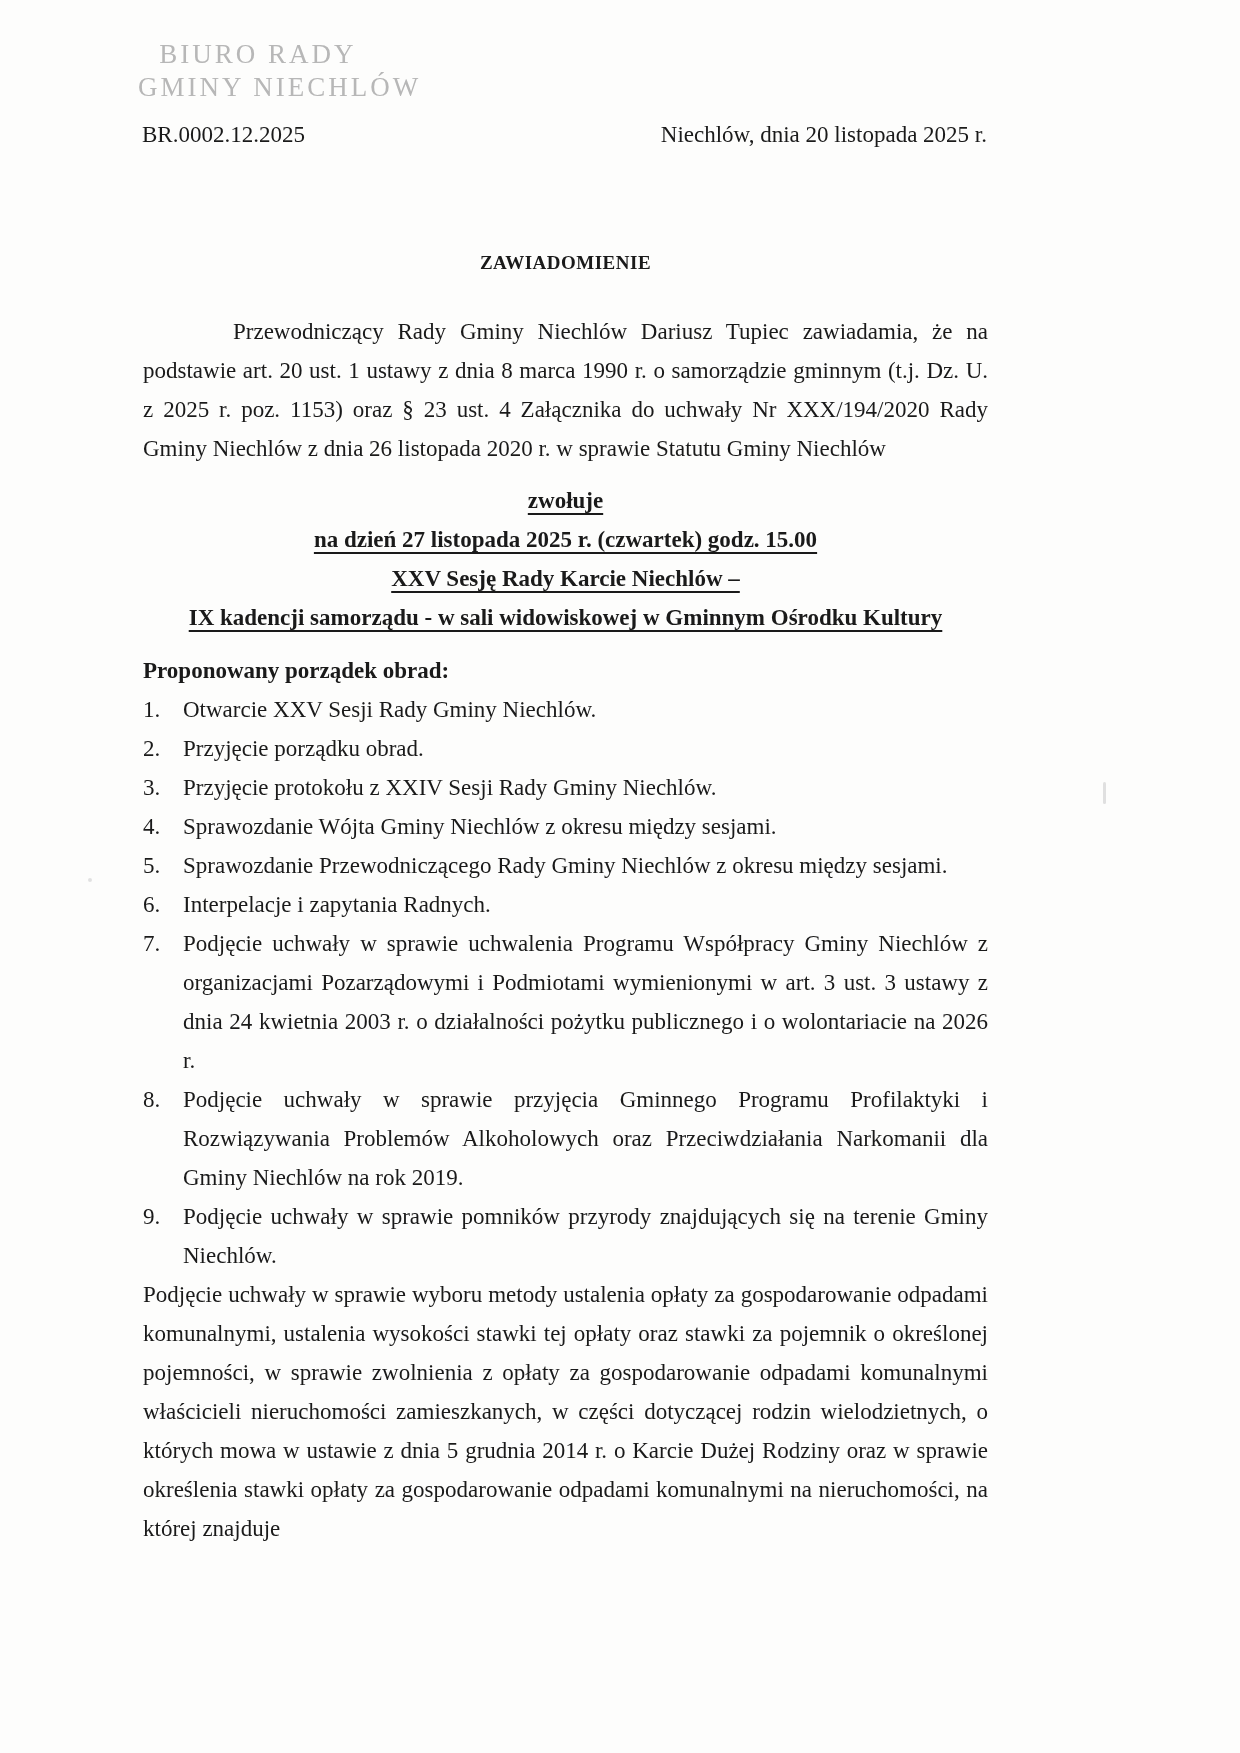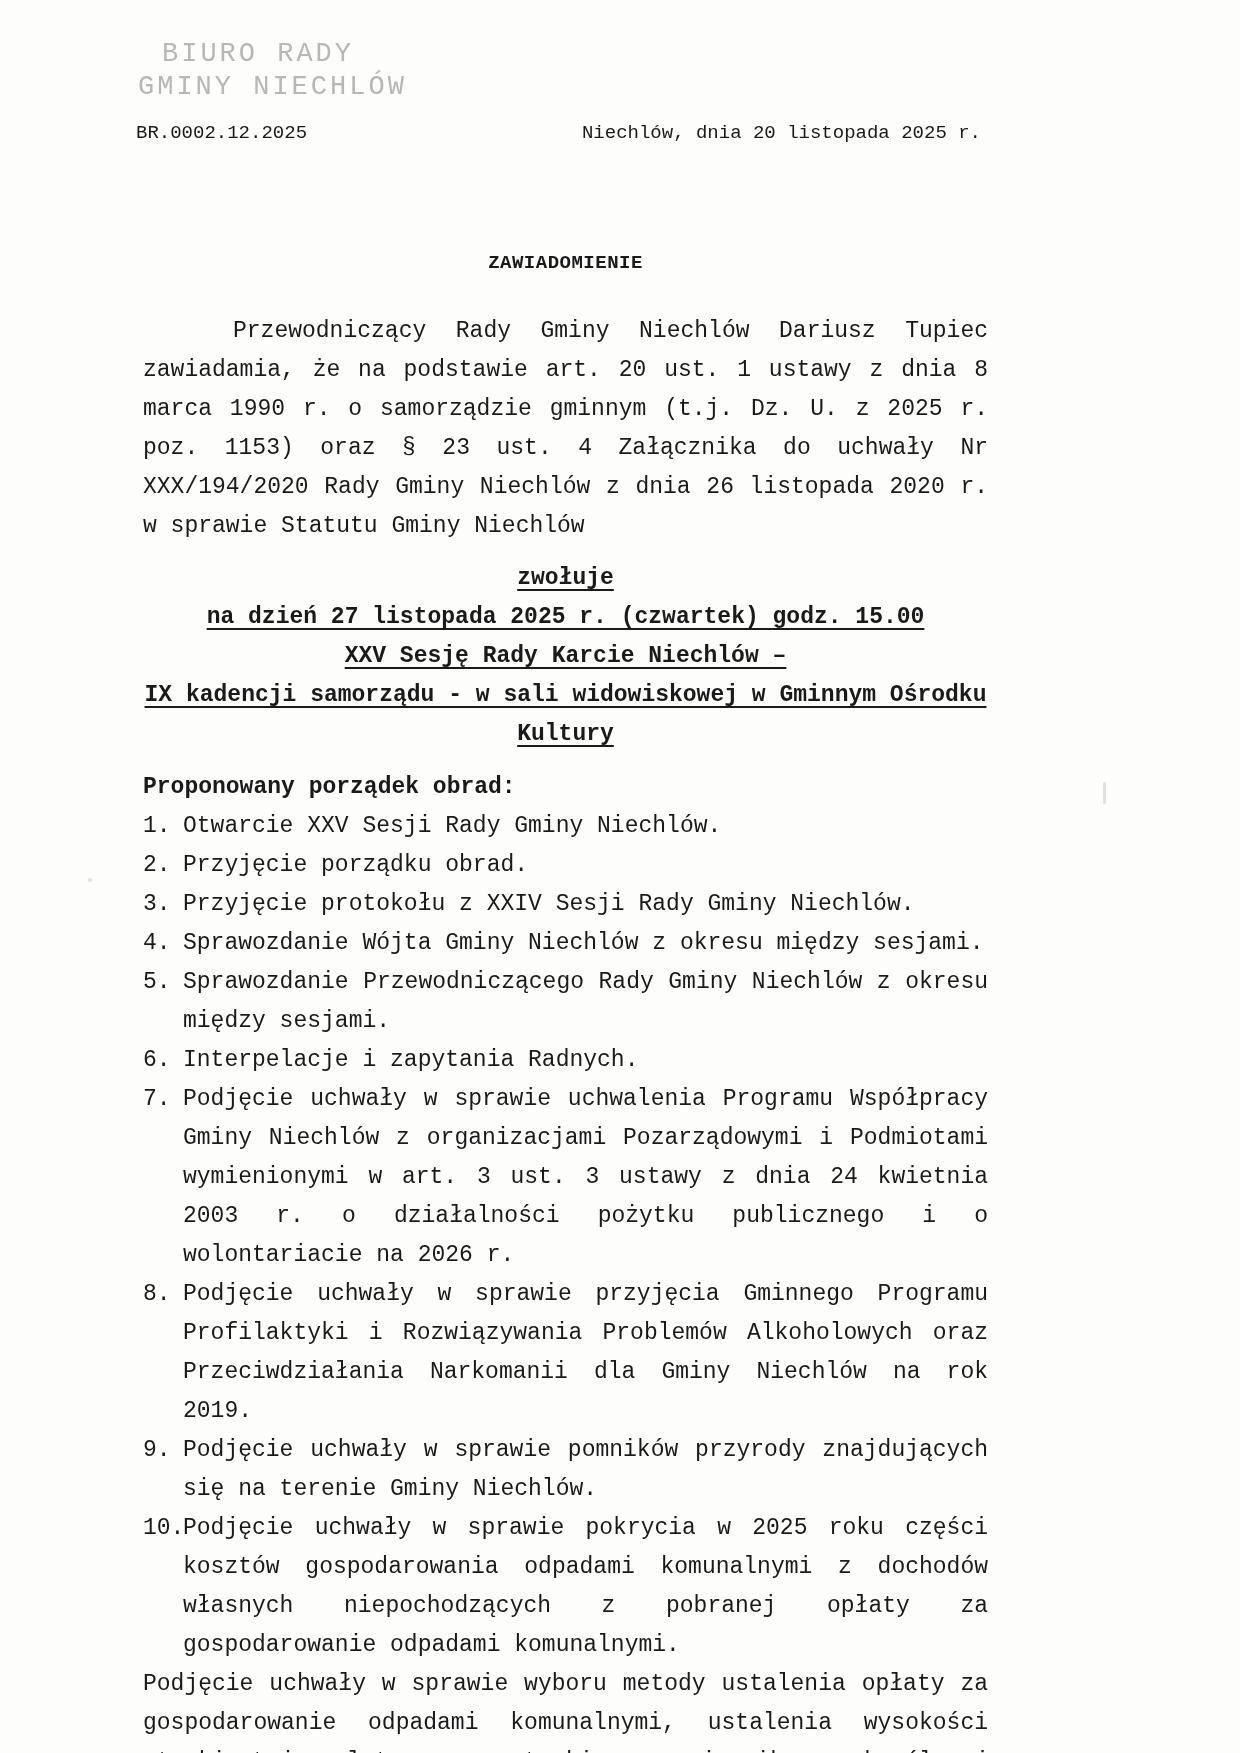--- a/index.html
+++ b/index.html
@@ -6,45 +6,45 @@
     margin: 0;
     padding: 0;
     background: #ffffff;
   }
   .page {
     position: relative;
     width: 1240px;
     height: 1753px;
     background: #fdfdfc;
     color: #1a1a1a;
-    font-family: Liberation Mono, monospace;
+    font-family: Liberation Serif, serif;
     overflow: hidden;
   }
   
   .stamp {
     position: absolute;
     top: 38px;
     left: 138px;
     width: 240px;
     text-align: center;
     color: #b7b7b7;
     font-size: 27px;
     line-height: 33px;
     letter-spacing: 3px;
     filter: blur(0.5px);
     white-space: nowrap;
   }
   .ref-row {
     position: absolute;
     top: 122px;
-    left: 136px;
+    left: 142px;
     width: 845px;
     display: flex;
     justify-content: space-between;
-    font-size: 19px;
+    font-size: 23px;
   }
   .content {
     position: absolute;
     top: 248px;
     left: 143px;
     width: 845px;
     font-size: 23px;
     line-height: 39px;
     text-align: left;
   }
@@ -169,24 +169,20 @@
       </div>
       <div class="agenda-item">
         <span class="agenda-num">8.</span>
         <span class="agenda-text">Podjęcie uchwały w sprawie przyjęcia Gminnego Programu Profilaktyki i Rozwiązywania Problemów Alkoholowych oraz Przeciwdziałania Narkomanii dla Gminy Niechlów na rok 2019.</span>
       </div>
       <div class="agenda-item">
         <span class="agenda-num">9.</span>
         <span class="agenda-text">Podjęcie uchwały w sprawie pomników przyrody znajdujących się na terenie Gminy Niechlów.</span>
       </div>
       <div class="agenda-item">
-        <span class="agenda-num">10.</span>
-        <span class="agenda-text">Podjęcie uchwały w sprawie pokrycia w 2025 roku części kosztów gospodarowania odpadami komunalnymi z dochodów własnych niepochodzących z pobranej opłaty za gospodarowanie odpadami komunalnymi.</span>
-      </div>
-      <div class="agenda-item">
         <span class="agenda-text">Podjęcie uchwały w sprawie wyboru metody ustalenia opłaty za gospodarowanie odpadami komunalnymi, ustalenia wysokości stawki tej opłaty oraz stawki za pojemnik o określonej pojemności, w sprawie zwolnienia z opłaty za gospodarowanie odpadami komunalnymi właścicieli nieruchomości zamieszkanych, w części dotyczącej rodzin wielodzietnych, o których mowa w ustawie z dnia 5 grudnia 2014 r. o Karcie Dużej Rodziny oraz w sprawie określenia stawki opłaty za gospodarowanie odpadami komunalnymi na nieruchomości, na której znajduje</span>
       </div>
     </div>
 
   </div>
 
   <div class="artifact-right"></div>
   <div class="artifact-left"></div>
 
 </div>

